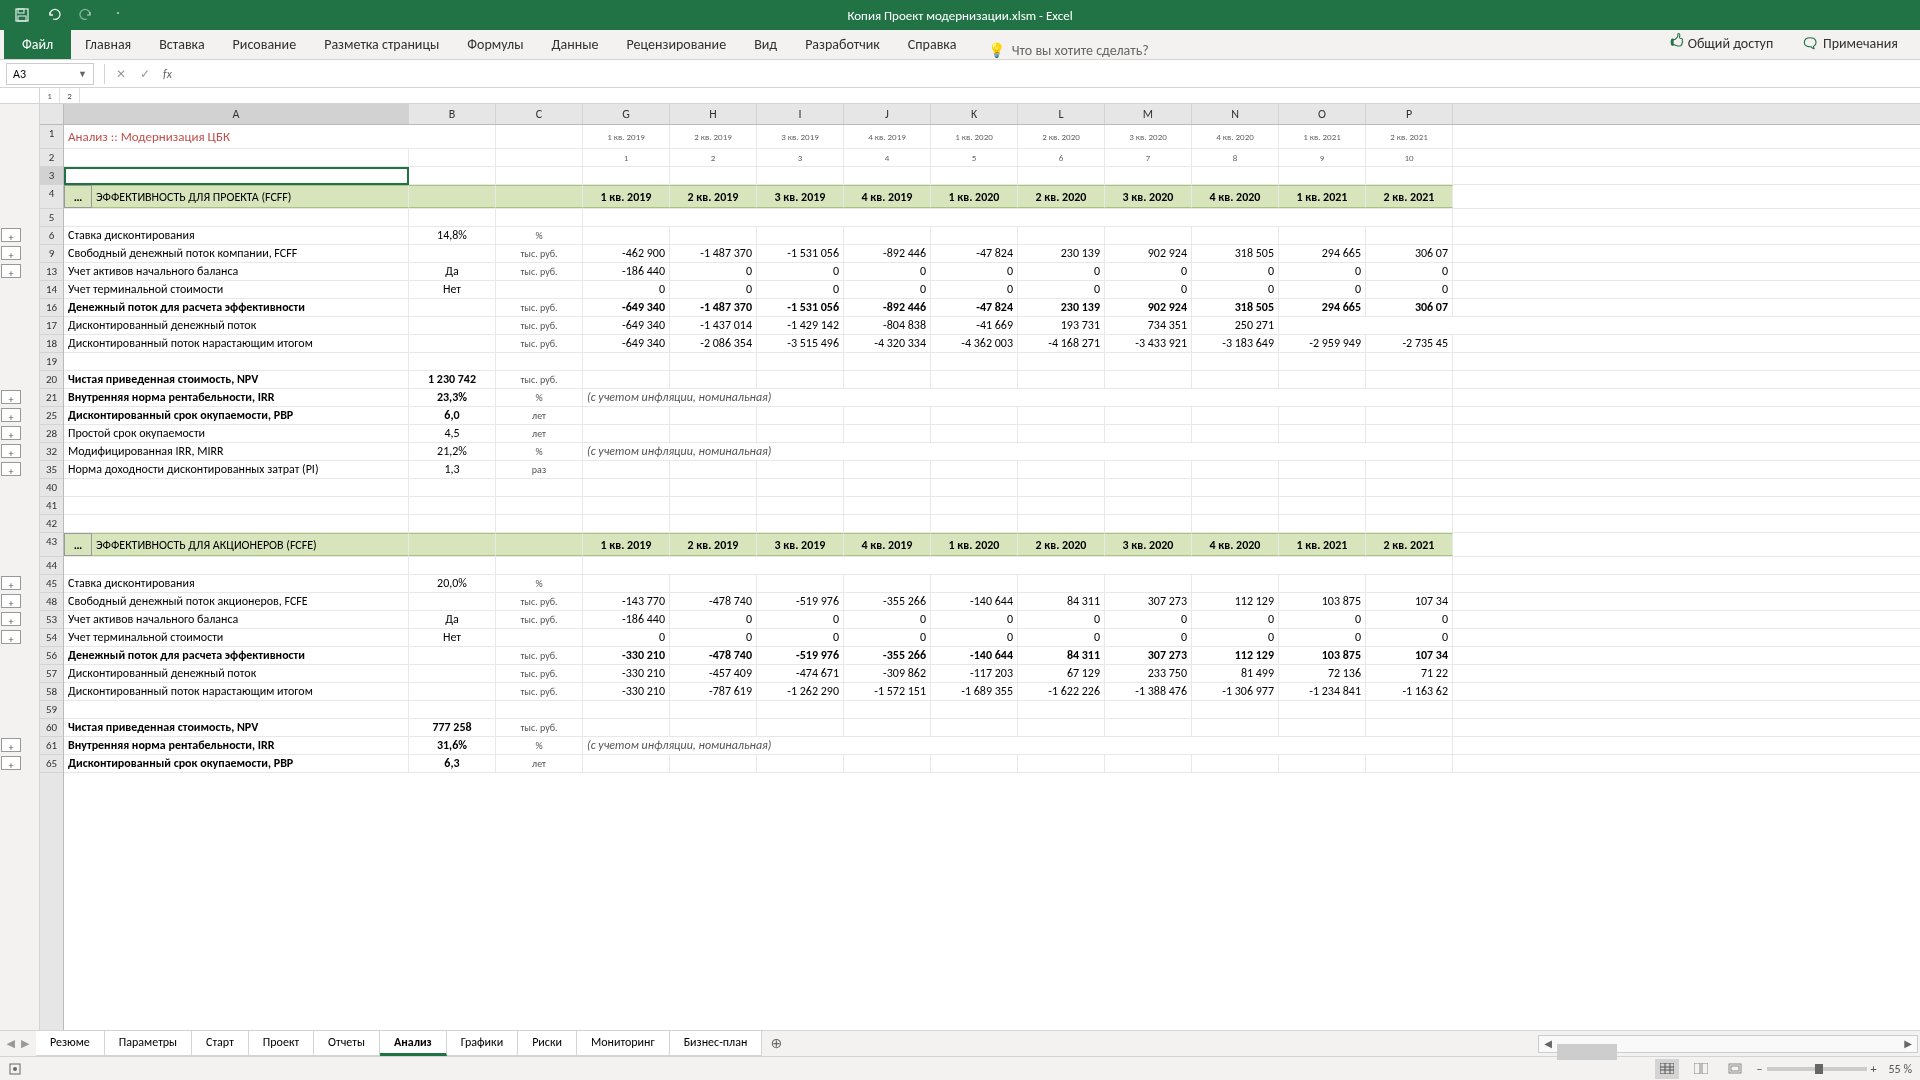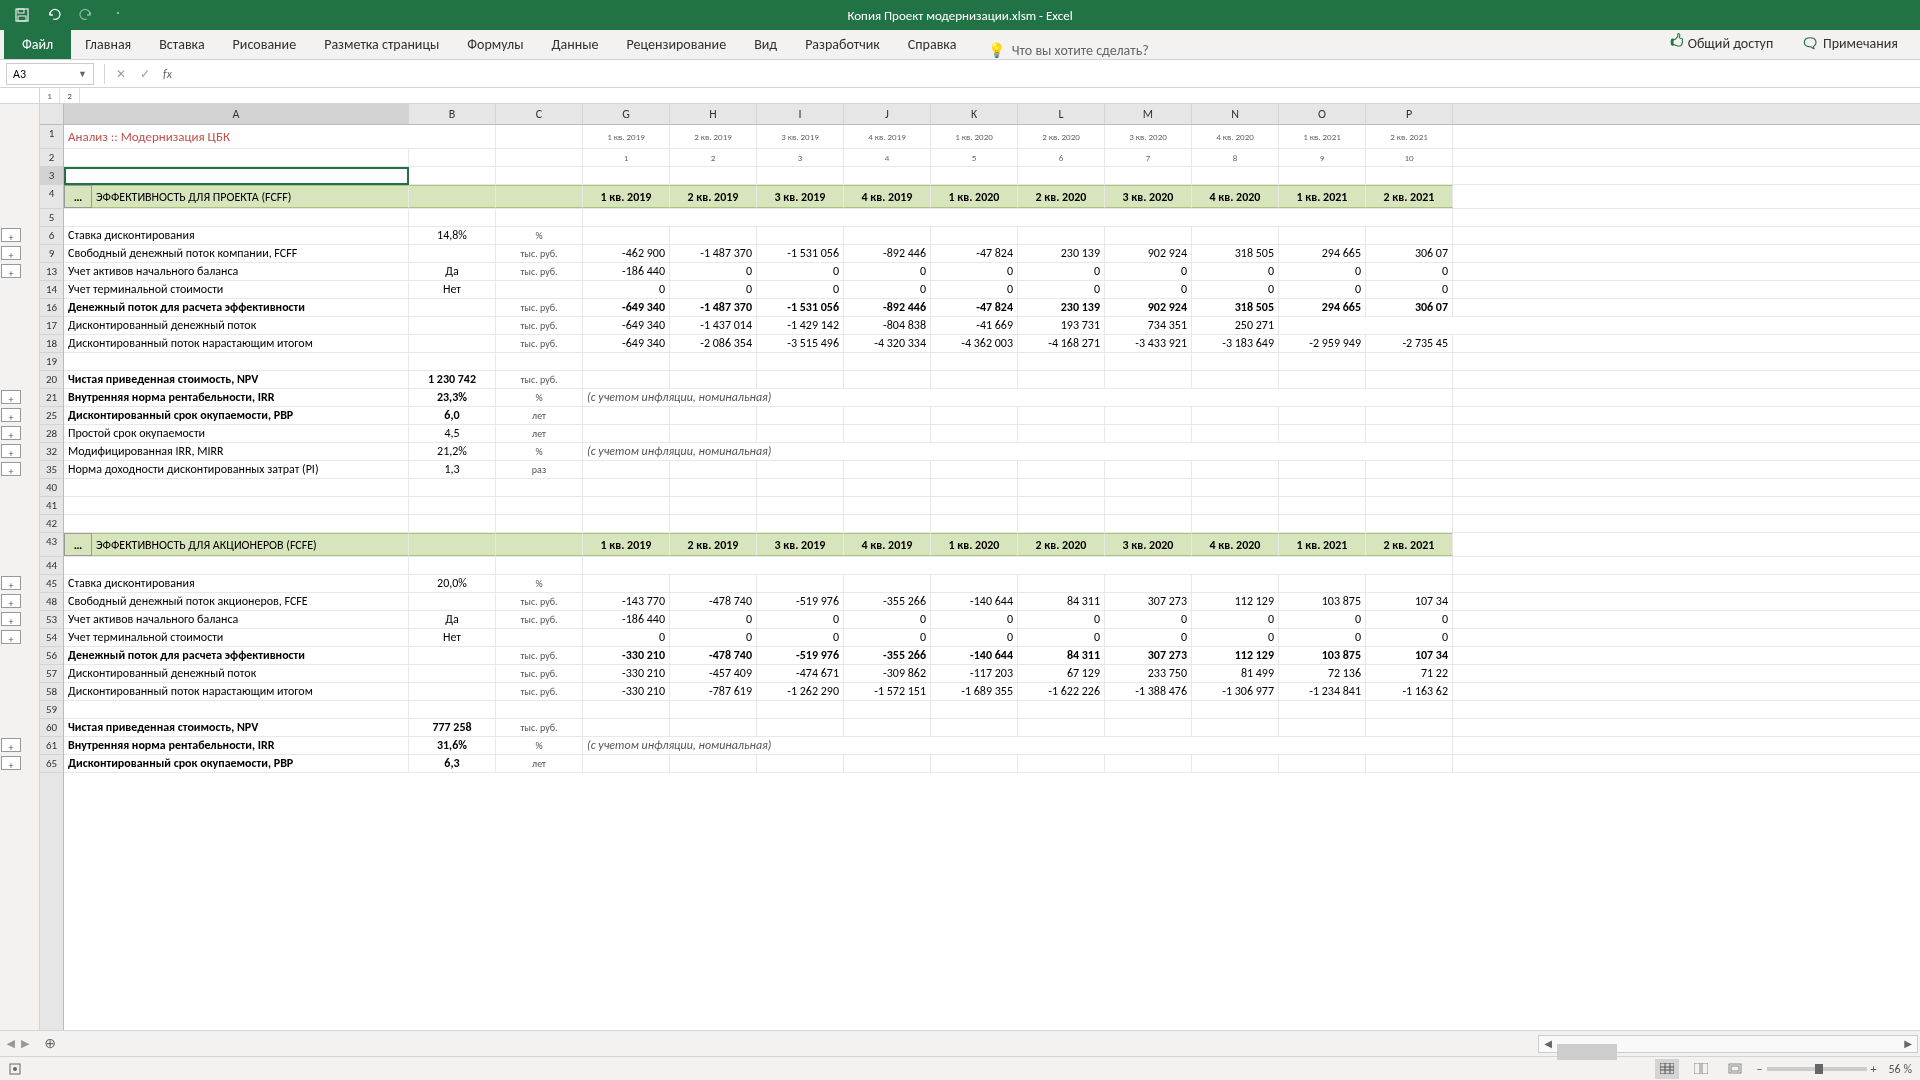--- a/index.html
+++ b/index.html
@@ -758,20 +758,32 @@
       </div>
     <div class="selcell" style="top:63px; left:0; width:345px; height:18px;"></div>
   </div>
 </div>
 
 <div class="sheettabs">
   <div class="sheet-nav">
       <span>◀</span>
       <span>▶</span>
     </div>
+  <div id="sheets" style="display: flex;">
+      <div class="sheet-tab">Резюме</div>
+      <div class="sheet-tab">Параметры</div>
+      <div class="sheet-tab">Старт</div>
+      <div class="sheet-tab">Проект</div>
+      <div class="sheet-tab">Отчеты</div>
+      <div class="sheet-tab active">Анализ</div>
+      <div class="sheet-tab">Графики</div>
+      <div class="sheet-tab">Риски</div>
+      <div class="sheet-tab">Мониторинг</div>
+      <div class="sheet-tab">Бизнес-план</div>
+    </div>
   <div class="sheet-add">⊕</div>
   <div class="hscroll">
     <div class="sbtn">◀</div>
       <div class="strack">
         <div class="sthumb"></div>
       </div>
       <div class="sbtn">▶</div>
   </div>
 </div>
 
@@ -803,16 +815,16 @@
           <rect x="1" y="1" width="12" height="9" fill="none" stroke="#888"></rect>
           <rect x="3" y="3" width="8" height="5" fill="none" stroke="#888"></rect>
         </svg>
       </div>
     <div class="zoom">
       <span style="cursor:pointer;">−</span>
       <div class="zoom-track">
           <div class="zoom-thumb"></div>
         </div>
       <span style="cursor:pointer;">+</span>
-      <span style="margin-left:8px;">56 %</span>
+      <span style="margin-left:8px;">55 %</span>
     </div>
   </div>
 </div>
 
 </body></html>

